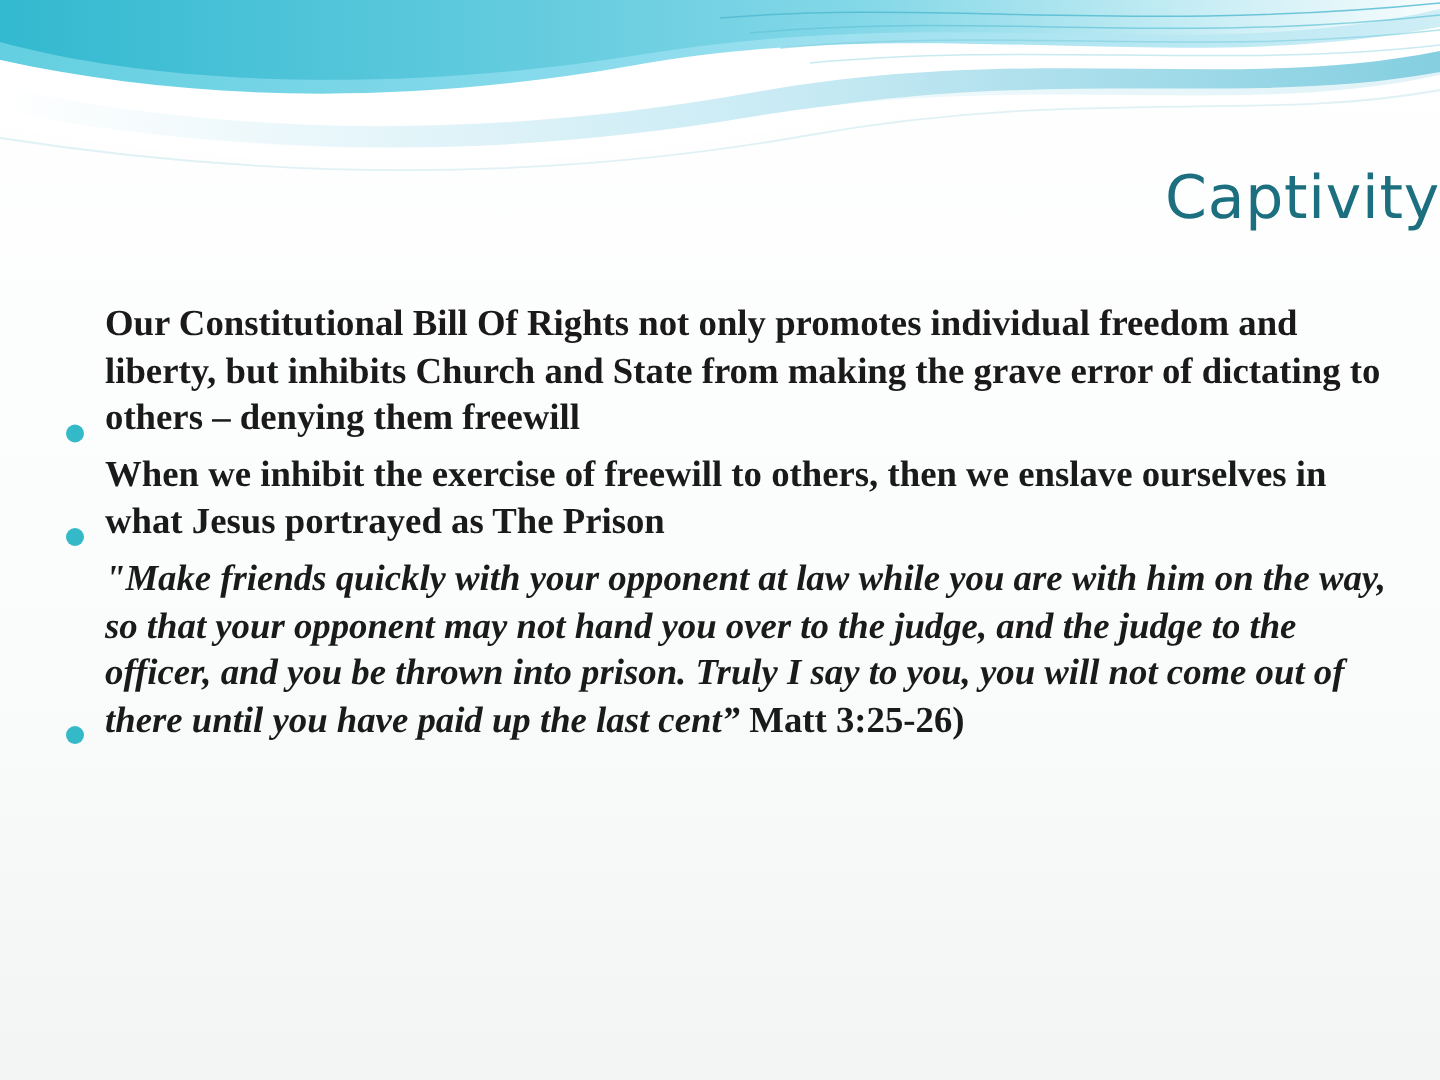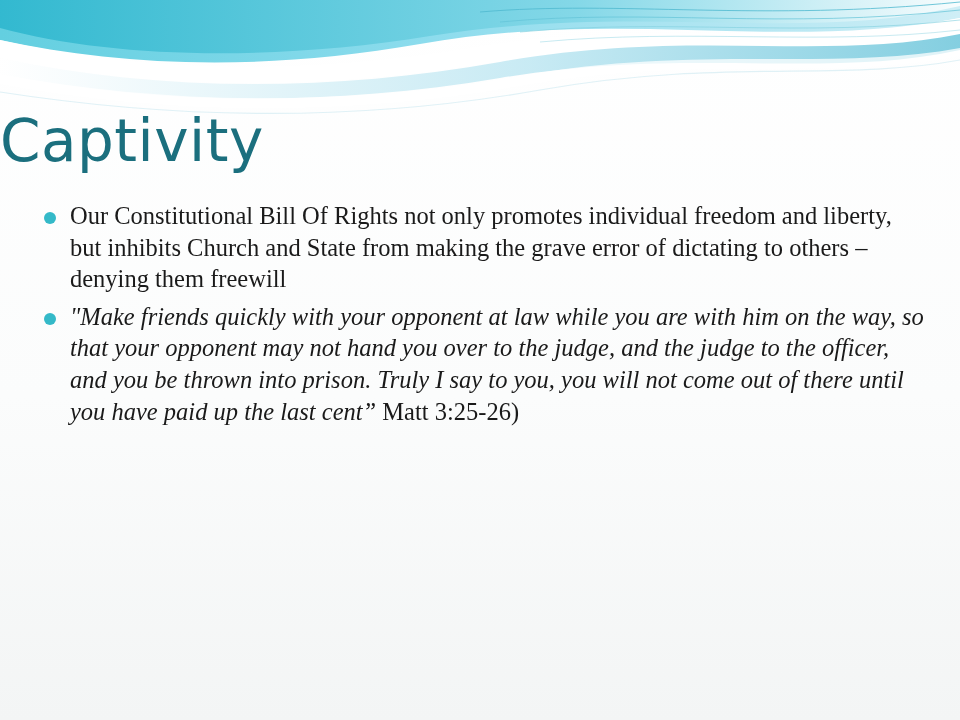--- a/index.html
+++ b/index.html
@@ -26,38 +26,39 @@
     left: 0;
     width: 960px;
     height: 130px;
     pointer-events: none;
   }
   .title {
     position: absolute;
     top: 112px;
     left: 0;
     width: 960px;
-    text-align: left;
+    text-align: right;
     color: #1b6f7e;
     font-family: "DejaVu Sans", sans-serif;
     font-weight: 400;
-    font-size: 58px;
+    font-size: 40px;
     line-height: 1.0;
     letter-spacing: 0.5px;
   }
   .body-list {
     position: absolute;
     top: 200px;
     left: 44px;
     width: 880px;
   }
   .bullet-row {
     display: flex;
-    align-items: flex-start;
+    align-items: flex-end;
     margin-bottom: 6px;
+    font-weight: bold;
   }
   .bullet-dot {
     flex: 0 0 auto;
     width: 12px;
     height: 12px;
     border-radius: 50%;
     background: #34b9c8;
     margin-top: 12px;
     margin-right: 14px;
   }
@@ -115,20 +116,24 @@
   <div class="title">Captivity</div>
 
   <div class="body-list">
 
     <div class="bullet-row">
       <span class="bullet-dot"></span>
       <span class="bullet-text">Our Constitutional Bill Of Rights not only promotes individual freedom and liberty, but inhibits Church and State from making the grave error of dictating to others – denying them freewill</span>
     </div>
 
 
+    <div class="bullet-row">
+      <span class="bullet-dot"></span>
+      <span class="bullet-text">When we inhibit the exercise of freewill to others, then we enslave ourselves in what Jesus portrayed as The Prison</span>
+    </div>
 
     <div class="bullet-row">
       <span class="bullet-dot"></span>
       <span class="bullet-text quote"><span>"Make friends quickly with your opponent at law while you are with him on the way, so that your opponent may not hand you over to the judge, and the judge to the officer, and you be thrown into prison. Truly I say to you, you will not come out of there until you have paid up the last cent”</span><span class="attrib"> Matt 3:25-26)</span></span>
     </div>
 
   </div>
 </div>
 
 </body></html>

